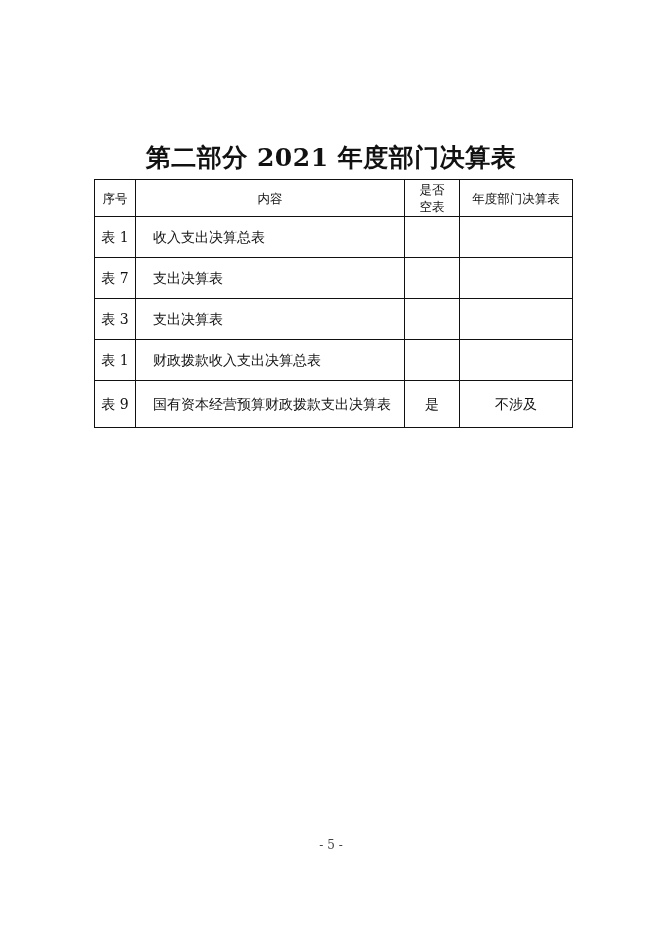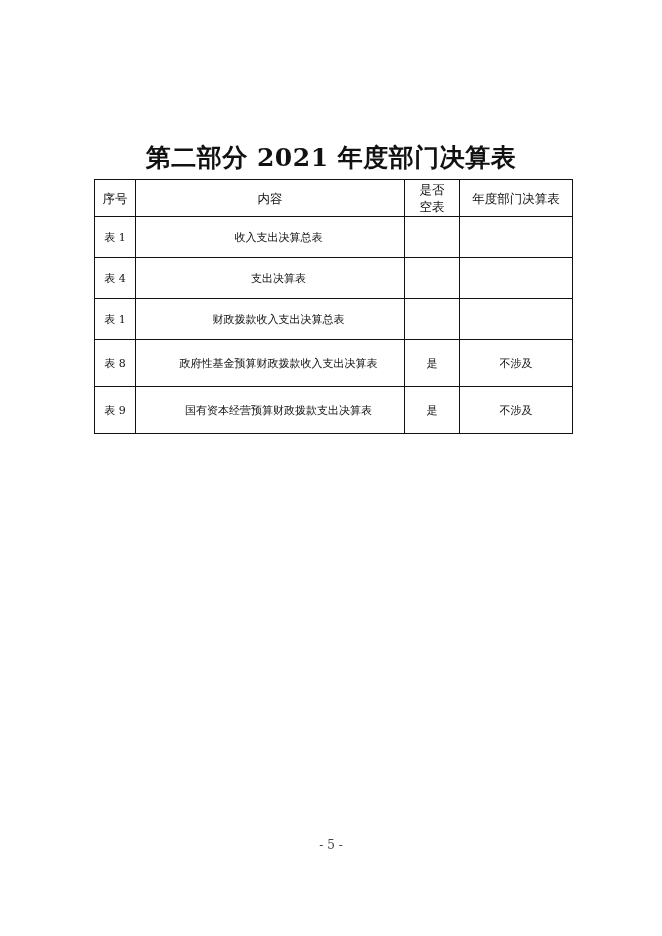--- a/index.html
+++ b/index.html
@@ -1,24 +1,24 @@
 <!DOCTYPE html>
 <html><head>
 <meta charset="utf-8">
 <style>
   html, body { margin:0; padding:0; background:#fff; }
   body { width:662px; height:936px; position:relative; overflow:hidden;
          font-family: "DejaVu Serif", "Liberation Serif", serif; color:#111; }
   .title { position:absolute; top:112px; left:0; width:662px; text-align:center;
            font-size:25px; font-weight:bold; letter-spacing:0.5px;margin-top:29px; }
   table { position:absolute; left:94px; top:179px; width:478px; border-collapse:collapse; table-layout:fixed; }
-  td, th { border:1.2px solid #111; padding:0; font-size:11px; line-height:17px; }
+  td, th { border:1.2px solid #111; padding:0; font-size:14px; line-height:17px; }
   th { font-family:"DejaVu Sans","Liberation Sans",sans-serif; font-weight:normal; text-align:center; height:36px; font-size:12.5px; }
   td.seq { text-align:center; }
-  td.content { text-align:center; padding-left:17px; }
+  td.content { text-align:left; padding-left:17px; }
   td.center { text-align:center; }
   tr.r1 td { height:40px; }
   tr.r2 td { height:46px; }
   .pagenum { position:absolute; top:838px; left:0; width:662px; text-align:center; font-size:12px; color:#444; }
 </style>
 </head>
 <body>
 
 <div class="title">第二部分  2021 年度部门决算表</div>
 
@@ -41,36 +41,36 @@
     </tr>
   </thead>
   <tbody>
     <tr class="r1">
       <td class="seq">表 1</td>
       <td class="content">收入支出决算总表</td>
       <td class="center"></td>
       <td class="center"></td>
     </tr>
     <tr class="r1">
-      <td class="seq">表 4</td>
+      <td class="seq">表 7</td>
+      <td class="content">支出决算表</td>
+      <td class="center"></td>
+      <td class="center"></td>
+    </tr>
+    <tr class="r1">
+      <td class="seq">表 3</td>
       <td class="content">支出决算表</td>
       <td class="center"></td>
       <td class="center"></td>
     </tr>
     <tr class="r1">
       <td class="seq">表 1</td>
       <td class="content">财政拨款收入支出决算总表</td>
       <td class="center"></td>
       <td class="center"></td>
-    </tr>
-    <tr class="r2">
-      <td class="seq">表 8</td>
-      <td class="content">政府性基金预算财政拨款收入支出决算表</td>
-      <td class="center">是</td>
-      <td class="center">不涉及</td>
     </tr>
     <tr class="r2">
       <td class="seq">表 9</td>
       <td class="content">国有资本经营预算财政拨款支出决算表</td>
       <td class="center">是</td>
       <td class="center">不涉及</td>
     </tr>
   </tbody>
 </table>
 

